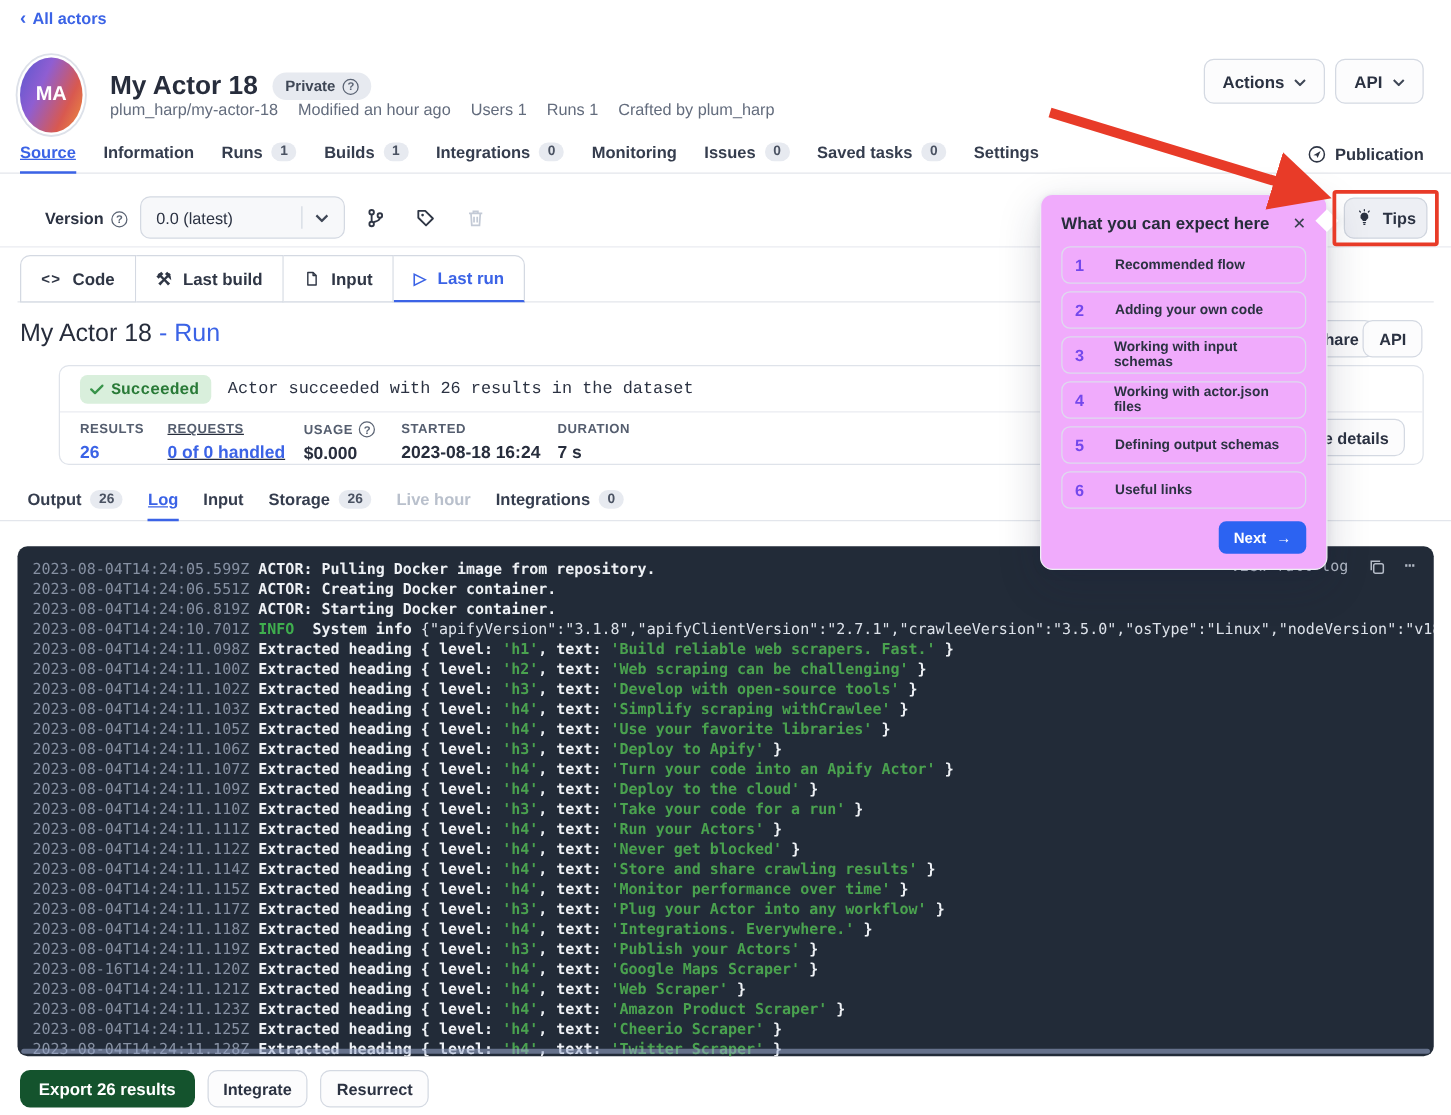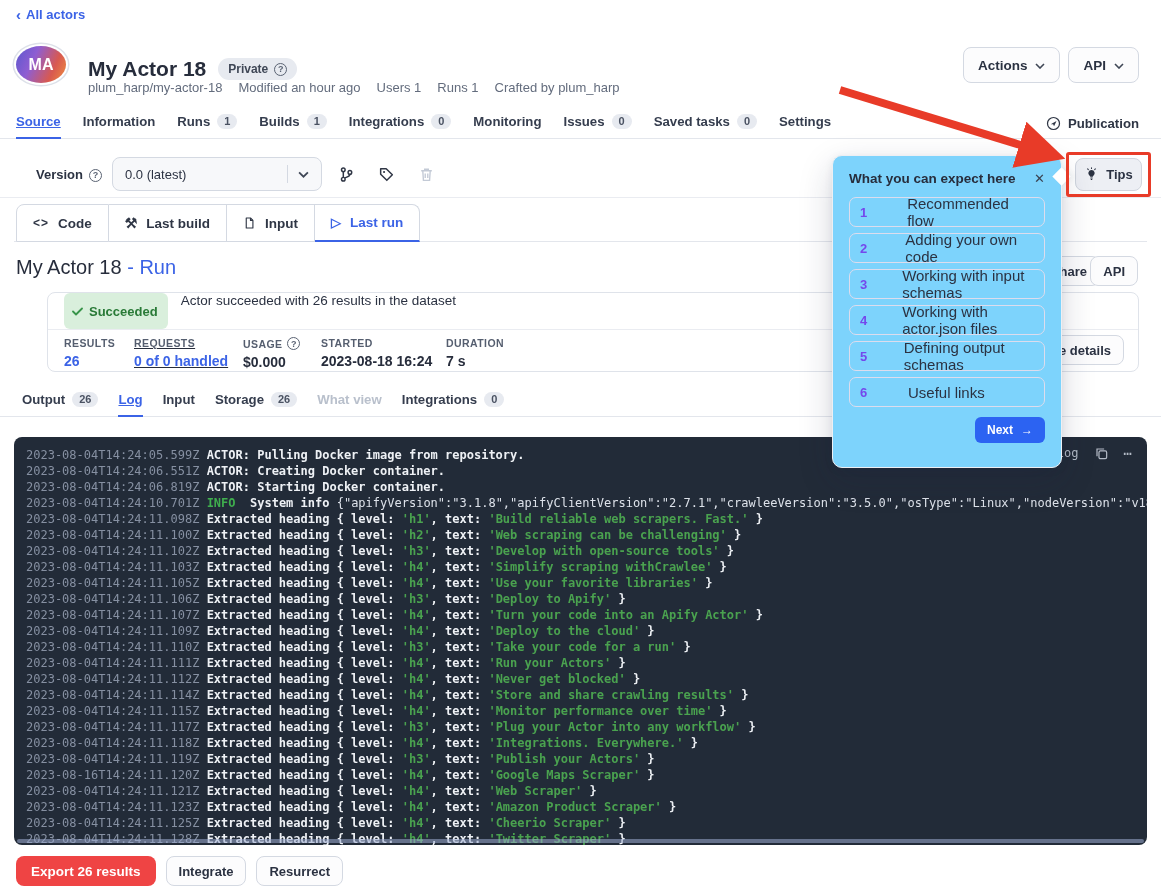--- a/index.html
+++ b/index.html
@@ -5,21 +5,21 @@
   * { margin:0; padding:0; box-sizing:border-box; }
   html,body { background:#fff; }
   body { font-family:"Liberation Sans", sans-serif; color:#272d3c; }
   #app { position:relative; width:1161px; height:892px; background:#fff; overflow:hidden; }
 
   
   .crumb { position:absolute; top:7px; left:16px; color:#3b63e6; font-size:13px; font-weight:600; display:flex; gap:5px; align-items:center; cursor:pointer; }
   .crumb .chev { font-size:15px; line-height:13px; }
 
   
-  .avatar { position:absolute; top:46px; left:16px; width:50px; height:37px; border-radius:50%;
+  .avatar { position:absolute; top:46px; left:16px; width:50px; height:60px; border-radius:50%;
     background:linear-gradient(115deg,#6258cf 5%,#8f5ed2 35%,#d85950 72%,#ef8f3e 100%);
     display:flex; align-items:center; justify-content:center; color:#fff; font-weight:700; font-size:16px;
     box-shadow:0 0 0 2px #fff, 0 0 0 3.5px #dde1e9; }
   .title-row { position:absolute; top:57px; left:88px; display:flex; gap:12px; align-items:center; }
   .page-title { font-size:21px; font-weight:700; color:#272d3c; }
   .badge-pill { background:#e7eaf0; color:#3f4756; font-size:12px; font-weight:600; padding:4px 10px; border-radius:999px; display:inline-flex; gap:6px; align-items:center; }
   .q-icon { width:13px; height:13px; border:1.2px solid #5a6373; border-radius:50%; font-size:9px; display:inline-flex; align-items:center; justify-content:center; color:#5a6373; font-weight:700; }
   .meta-row { position:absolute; top:80px; left:88px; display:flex; gap:16px; font-size:13px; color:#636c7d; }
   .header-actions { position:absolute; top:47px; right:22px; display:flex; gap:8px; }
   .btn { height:36px; display:inline-flex; align-items:center; gap:8px; background:#fcfcfd; border:1px solid #d4d9e2; border-radius:8px; padding:0 14px; font-size:13.5px; font-weight:600; color:#2b3242; cursor:pointer; }
@@ -31,21 +31,21 @@
   .nav-tab { display:inline-flex; gap:7px; align-items:center; color:#353d4e; font-weight:600; padding-bottom:10px; position:relative; cursor:pointer; white-space:nowrap; }
   .nav-tab.active { color:#3b63e6;text-decoration:underline; }
   .nav-tab.active::after { content:""; position:absolute; left:0; right:0; bottom:-1px; height:2px; background:#3b63e6; }
   .nav-tab.disabled { color:#b9c0cc; }
   .count-badge { background:#e7eaf0; color:#4a5262; font-size:11px; font-weight:600; border-radius:999px; padding:2px 7px; line-height:11px; }
   .publication { position:absolute; right:22px; top:1px; display:flex; gap:7px; align-items:center; color:#2f3645; font-weight:600; font-size:13.2px; cursor:pointer; }
 
   
   .version-row { position:absolute; top:157px; left:16px; display:flex; align-items:center; gap:10px; }
   .version-label { font-size:13px; font-weight:600; color:#2b3242; display:flex; gap:6px; align-items:flex-end;margin-left:20px; }
-  .version-select { width:210px; height:34px; border:1px solid #d4d9e2; border-radius:8px; background:#f7f8fa; display:flex; align-items:center; padding:0 12px; font-size:13px; color:#2b3242; cursor:pointer; }
+  .version-select { width:164px; height:34px; border:1px solid #d4d9e2; border-radius:8px; background:#f7f8fa; display:flex; align-items:center; padding:0 12px; font-size:13px; color:#2b3242; cursor:pointer; }
   .version-select .val { flex:1; }
   .version-select .sep { width:1px; height:18px; background:#d4d9e2; margin-right:10px; }
   .icon-btn { width:30px; height:30px; display:flex; align-items:center; justify-content:center; cursor:pointer; }
   .tips-btn { position:absolute; top:158px; right:19px; height:33px; width:67px; background:#edeff4; border:1px solid #d0d5de; border-radius:8px; display:flex; align-items:center; justify-content:center; gap:7px; font-size:13px; font-weight:600; color:#2b3242; cursor:pointer; z-index:20; }
   .divider { position:absolute; left:0; right:0; top:197px; border-top:1px solid #eaecf1; }
 
   
   .subtabs { position:absolute; top:204px; left:16px; display:flex; z-index:2; }
   .subtab { height:38px; border:1px solid #d4d9e2; border-left-width:0; padding:0 16px; display:flex; align-items:center; gap:9px; font-size:13.5px; font-weight:600; color:#2f3645; background:#fff; cursor:pointer; }
   .subtab:first-child { border-left-width:1px; border-top-left-radius:8px; }
@@ -56,21 +56,21 @@
   .subtabs-line { position:absolute; top:241px; left:14px; right:14px; border-top:1px solid #e3e6ec; z-index:1; }
 
   
   .run-title { position:absolute; top:256px; left:16px; font-size:20px; font-weight:400; color:#272d3c; }
   .run-title .suffix { color:#3b63e6; }
   .share-btn { position:absolute; top:256px; right:61px; }
   .api2-btn  { position:absolute; top:256px; right:23px; }
 
   
   .status-card { position:absolute; left:47px; top:292px; width:1092px; height:80px; border:1px solid #dfe3ea; border-radius:8px; background:#fff; }
-  .status-row1 { height:37px; border-bottom:1px solid #eaecf1; display:flex; gap:13px; padding:0 16px; }
+  .status-row1 { height:37px; border-bottom:1px solid #eaecf1; display:flex; align-items:center; gap:13px; padding:0 16px;font-family:Liberation Mono, monospace; }
   .succ-badge { background:#d9efdc; color:#297a37; font-size:13px; font-weight:600; border-radius:6px; padding:4px 10px 4px 8px; display:inline-flex; gap:6px; align-items:center; }
   .status-msg { font-size:13.5px; color:#2b3242; }
   .status-row2 { display:flex; gap:8px; padding:7px 16px 0 16px; }
   .stat { min-width:10px; }
   .stat .lab { font-size:10.5px; font-weight:700; color:#555e6f; letter-spacing:.04em; display:flex; gap:5px; align-items:center; white-space:nowrap; }
   .stat .val { font-size:14px; font-weight:700; color:#272d3c; margin-top:4px; white-space:nowrap; }
   .stat.accent .val { color:#3b63e6; }
   .stat { margin-right:8px; }
   .stat-results  { width:54px; }
   .stat-requests { width:93px;text-decoration:underline; }
@@ -90,31 +90,31 @@
   .log-line { white-space:pre; font-size:12px; line-height:16px; }
   .ts   { color:#8690a2; font-weight:400; }
   .msg  { color:#eef1f5; font-weight:700; }
   .str  { color:#4aa24f; font-weight:700; }
   .info { color:#3fae4e; font-weight:700; }
   .json { color:#dde2ea; font-weight:400; }
   .log-scrollbar { position:absolute; bottom:2px; left:3px; right:3px; height:4px; background:#9daccf; opacity:.55; border-radius:2px; }
 
   
   .footer { position:absolute; top:856px; left:16px; display:flex; gap:10px; }
-  .export-btn { background:#ef4444; color:#fff; border:none; height:30px; border-radius:8px; font-weight:700; font-size:13.5px; padding:0 15px; display:inline-flex; align-items:center; cursor:pointer; }
-
-  
-  .popup { position:absolute; left:832px; top:155px; width:230px; background:#7dd3fc; border:1px solid #edeff3; border-radius:10px;
-    box-shadow:0 12px 34px rgba(25,35,65,.18), 0 2px 8px rgba(25,35,65,.08); z-index:40; padding:15px 16px 24px; }
+  .export-btn { background:#14532d; color:#fff; border:none; height:30px; border-radius:8px; font-weight:700; font-size:13.5px; padding:0 15px; display:inline-flex; align-items:center; cursor:pointer; }
+
+  
+  .popup { position:absolute; left:832px; top:155px; width:230px; background:#f0abfc; border:1px solid #edeff3; border-radius:10px;
+    box-shadow:0 12px 34px rgba(25,35,65,.18), 0 2px 8px rgba(25,35,65,.08); z-index:40; padding:15px 16px 12px; }
   .popup-tail { position:absolute; right:-7px; top:14px; width:13px; height:13px; background:#fff; transform:rotate(45deg); box-shadow:3px -3px 5px rgba(25,35,65,.05); }
   .popup-head { display:flex; justify-content:space-between; align-items:center; font-size:13.5px; font-weight:700; color:#272d3c; margin-bottom:11px; }
   .popup-close { font-size:13px; color:#3a4150; cursor:pointer; font-weight:400; }
   .popup-item { height:30px; border:1px solid #dddced; border-radius:7px; display:flex; align-items:center; padding:0 10px; margin-bottom:6px; cursor:pointer; }
   .popup-num { color:#7448ec; font-weight:700; width:20px; font-size:13px; }
-  .popup-label { color:#2b3242; font-weight:400; margin-left:28px; font-size:15px; }
+  .popup-label { color:#2b3242; font-weight:700; margin-left:12px; font-size:11px; }
   .popup-next { display:flex; justify-content:flex-end; margin-top:10px; }
   .next-btn { background:#2c63f2; color:#fff; font-size:12px; font-weight:700; border-radius:6px; padding:6px 12px; display:inline-flex; gap:8px; align-items:center; cursor:pointer; }
 
   
   .red-rect { position:absolute; left:1066px; top:152px; width:85px; height:45px; border:3.5px solid #e83b28; border-radius:3px; z-index:80; pointer-events:none; }
   .red-arrow { position:absolute; left:810px; top:78px; z-index:80; pointer-events:none; }
 
   svg.ic { display:block; }
 </style>
 </head>
@@ -350,21 +350,21 @@
         <span>Log</span>
       </div>
       <div class="nav-tab">
         <span>Input</span>
       </div>
       <div class="nav-tab">
         <span>Storage</span>
         <span class="count-badge">26</span>
       </div>
       <div class="nav-tab disabled">
-        <span>What view</span>
+        <span>Live hour</span>
       </div>
       <div class="nav-tab">
         <span>Integrations</span>
         <span class="count-badge">0</span>
       </div>
     </div>
 
   <div class="log">
     <div class="log-tools">
       <span class="view-full">View full log</span>

